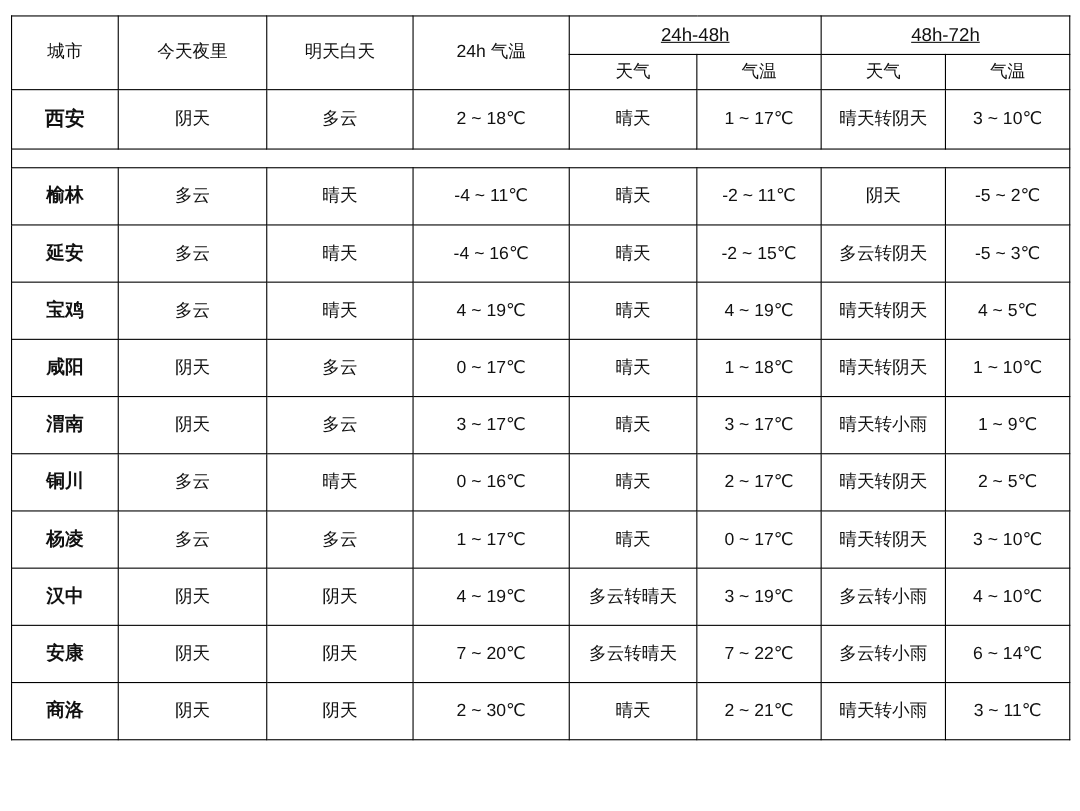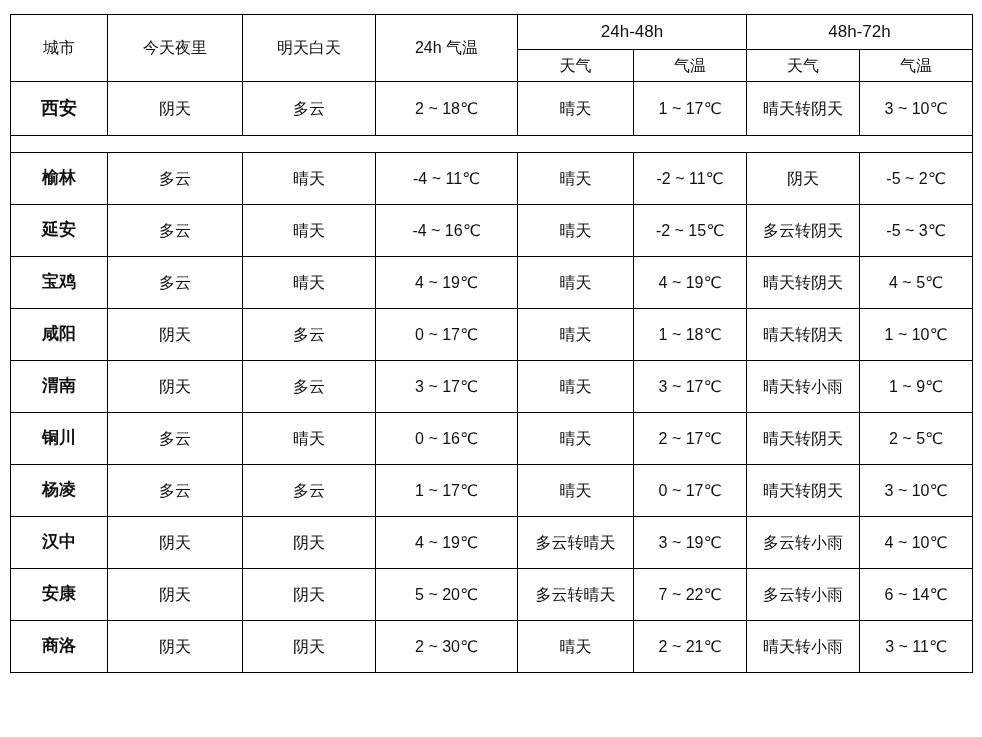--- a/index.html
+++ b/index.html
@@ -46,20 +46,21 @@
   col.c-t72    { width: 113px; }
 
   .hdr-main td {
     height: 34px;
     font-size: 17px;
     font-weight: bold;
   }
   .hdr-main td.group {
     font-weight: normal;
     font-size: 17px;
+    text-decoration: underline;
   }
   .hdr-sub td {
     height: 31px;
     font-size: 16px;
     font-weight: bold;
     font-family: Liberation Serif, serif;
   }
   .row-main td {
     height: 53px;
     font-size: 17px;
@@ -213,21 +214,21 @@
           <td>4 ~ 19℃</td>
           <td>多云转晴天</td>
           <td>3 ~ 19℃</td>
           <td>多云转小雨</td>
           <td>4 ~ 10℃</td>
         </tr>
         <tr>
           <td class="city">安康</td>
           <td>阴天</td>
           <td>阴天</td>
-          <td>5 ~ 20℃</td>
+          <td>7 ~ 20℃</td>
           <td>多云转晴天</td>
           <td>7 ~ 22℃</td>
           <td>多云转小雨</td>
           <td>6 ~ 14℃</td>
         </tr>
         <tr>
           <td class="city">商洛</td>
           <td>阴天</td>
           <td>阴天</td>
           <td>2 ~ 30℃</td>

